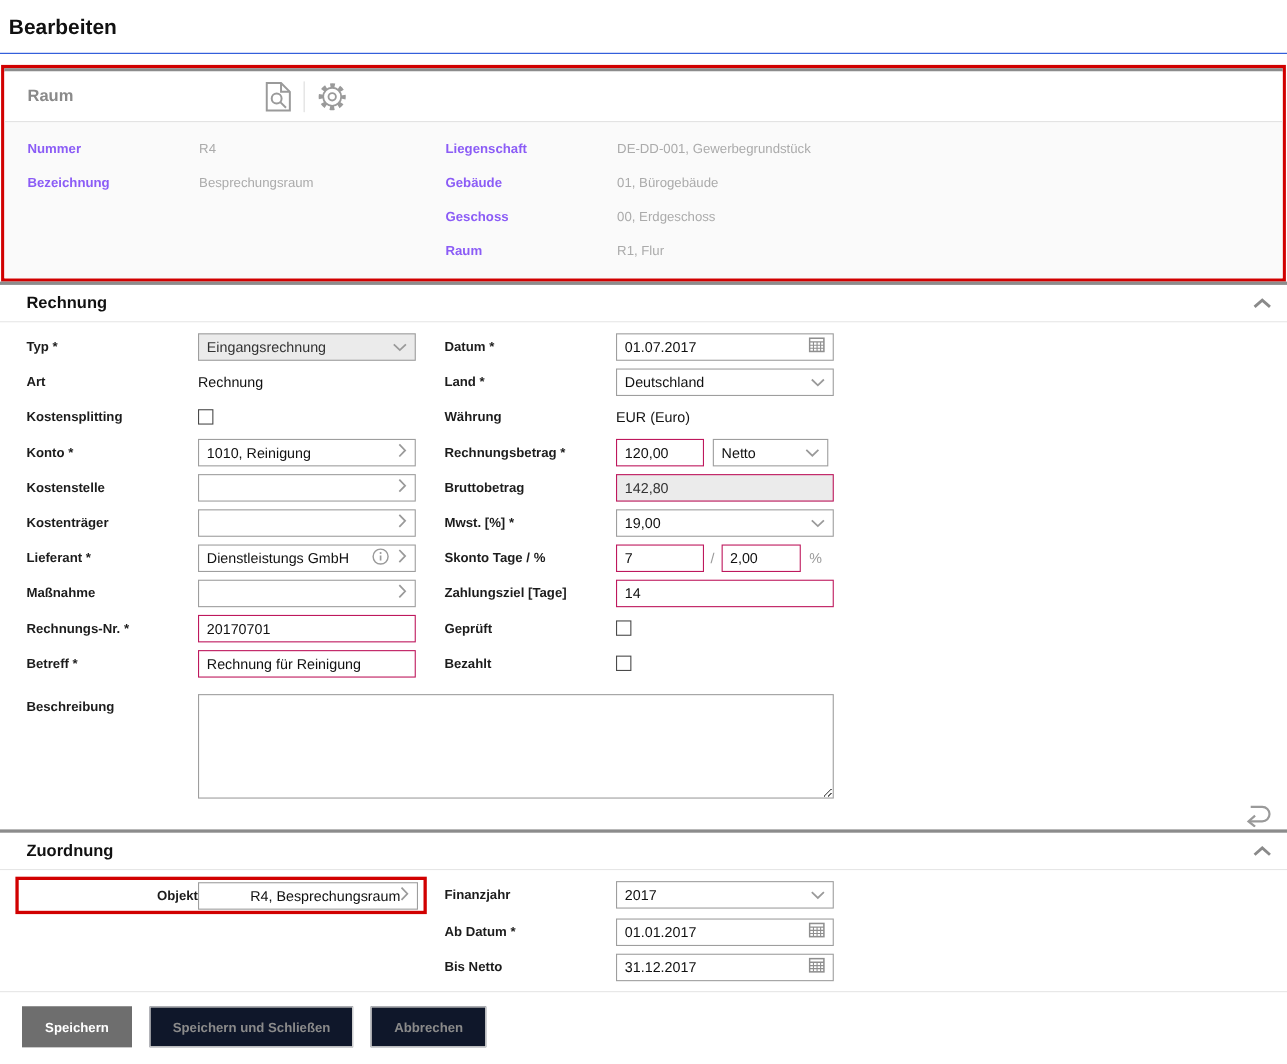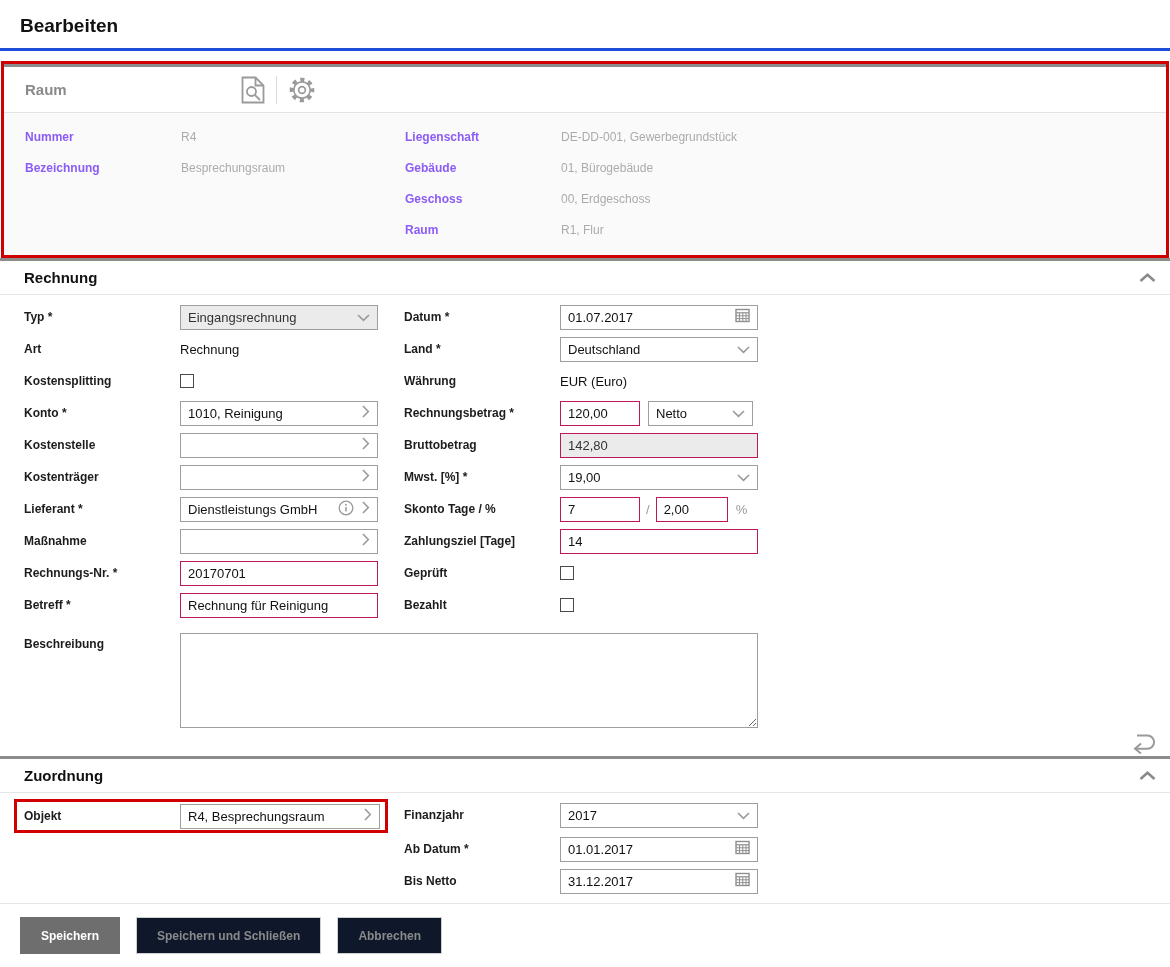--- a/index.html
+++ b/index.html
@@ -4,22 +4,22 @@
 <style>
   * { box-sizing: border-box; }
   html,body { margin:0; padding:0; }
   body {
     width:1170px; height:967px; overflow:hidden;
     background:#ffffff; color:#1c1c1c;
     font-family:"Liberation Sans", sans-serif;
   }
   .page-title {
     font-size:19px; font-weight:bold; color:#111;
-    padding:15px 0 11px 20px;
-    border-bottom:3px solid #1d4ed8;
+    padding:15px 0 11px 8px;
+    border-bottom:1px solid #1d4ed8;
   }
   .thickline { height:3px; background:#8c8c8c; }
   .hl-box { border:3px solid #d10000; margin:10px 1px 0 1px; }
   .panel-header { display:flex; align-items:center; height:45px; padding-left:21px; background:#fff; }
   .panel-title { font-size:15px; font-weight:bold; color:#8a8a8a; width:216px; }
   .icon-btn { display:inline-flex; align-items:center; justify-content:center; cursor:pointer; }
   .icon-sep { width:1px; height:28px; background:#dcdcdc; margin:0 11px; }
   .panel-body { background:#fafafa; border-top:1px solid #e3e3e3; padding:8px 0 10px; }
   .ro-grid { display:grid; grid-template-columns:156px 224px 156px 1fr; padding-left:21px; }
   .ro-label { color:#8b5cf6; font-weight:bold; font-size:12px; height:31px; display:flex; align-items:center; }
@@ -54,21 +54,21 @@
   .desc-row .flabel { width:156px; padding-top:4px; }
   textarea.desc {
     width:578px; height:95px; border:1px solid #9e9e9e; resize:both;
     font-family:inherit; font-size:13px; padding:4px 6px; color:#111;
   }
   .return-row { display:flex; justify-content:flex-end; padding:3px 12px 3px 0; height:28px; }
 
   .objekt-box {
     grid-column:1/3; display:flex; align-items:center;
     border:3px solid #d10000; width:374px; height:34px;
-    margin-left:-10px; padding:0 5px 0 7px; align-self:center;
+    margin-left:-10px; padding:0 5px 0 7px; align-self:center;text-align:right;
   }
   .objekt-box .flabel { width:156px; }
   .objekt-box .pick { width:200px; }
 
   .footer-divider { border-top:1px solid #e6e6e6; margin-top:6px; }
   .btn-row { display:flex; gap:16px; padding:13px 0 0 20px; }
   button { font-family:inherit; cursor:pointer; }
   .btn-primary {
     width:100px; height:37px; background:#6e6e6e; border:1px solid #6e6e6e;
     color:#fff; font-size:12px; font-weight:bold;

